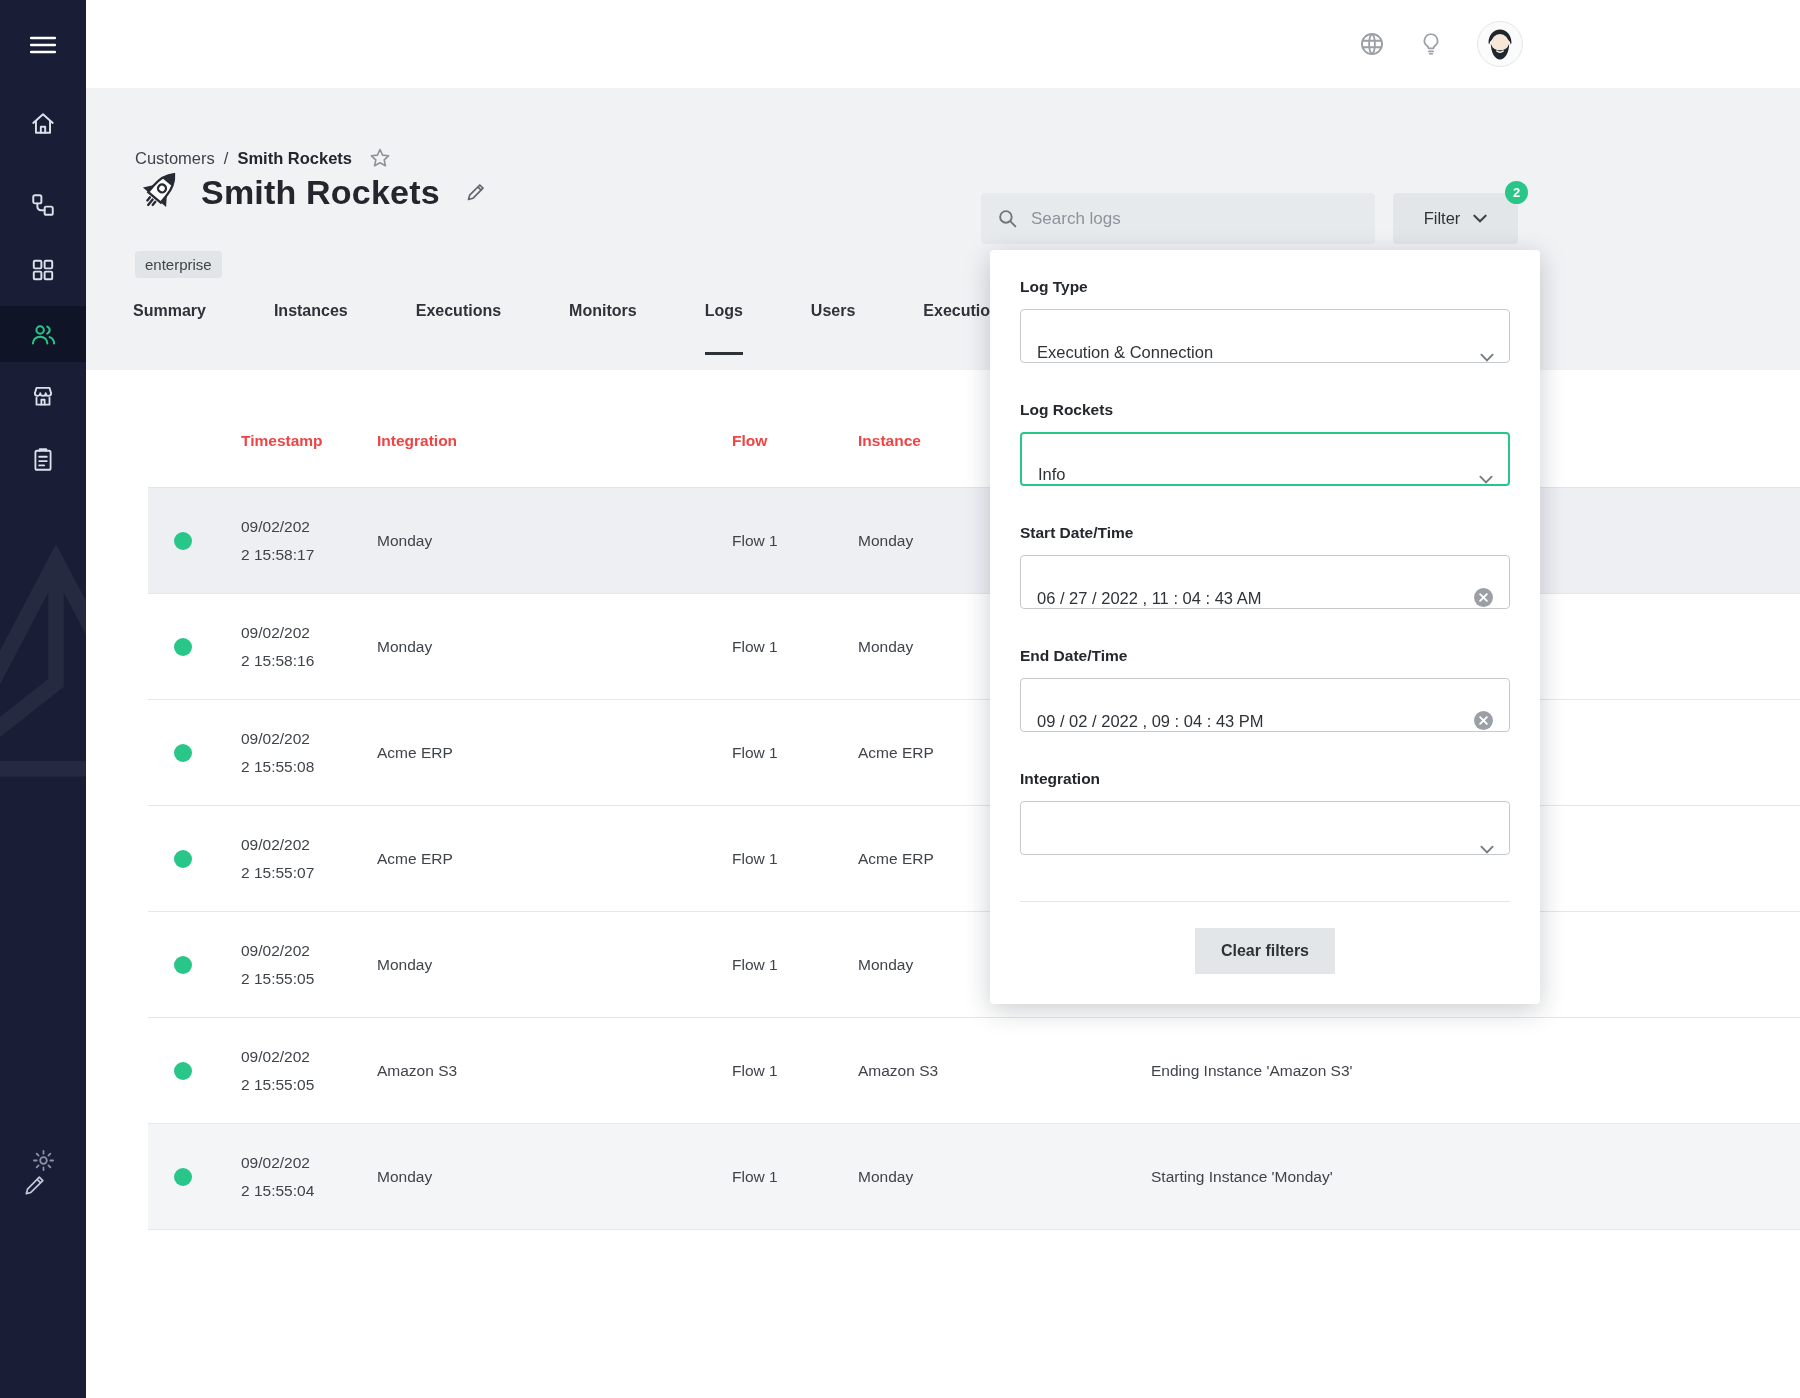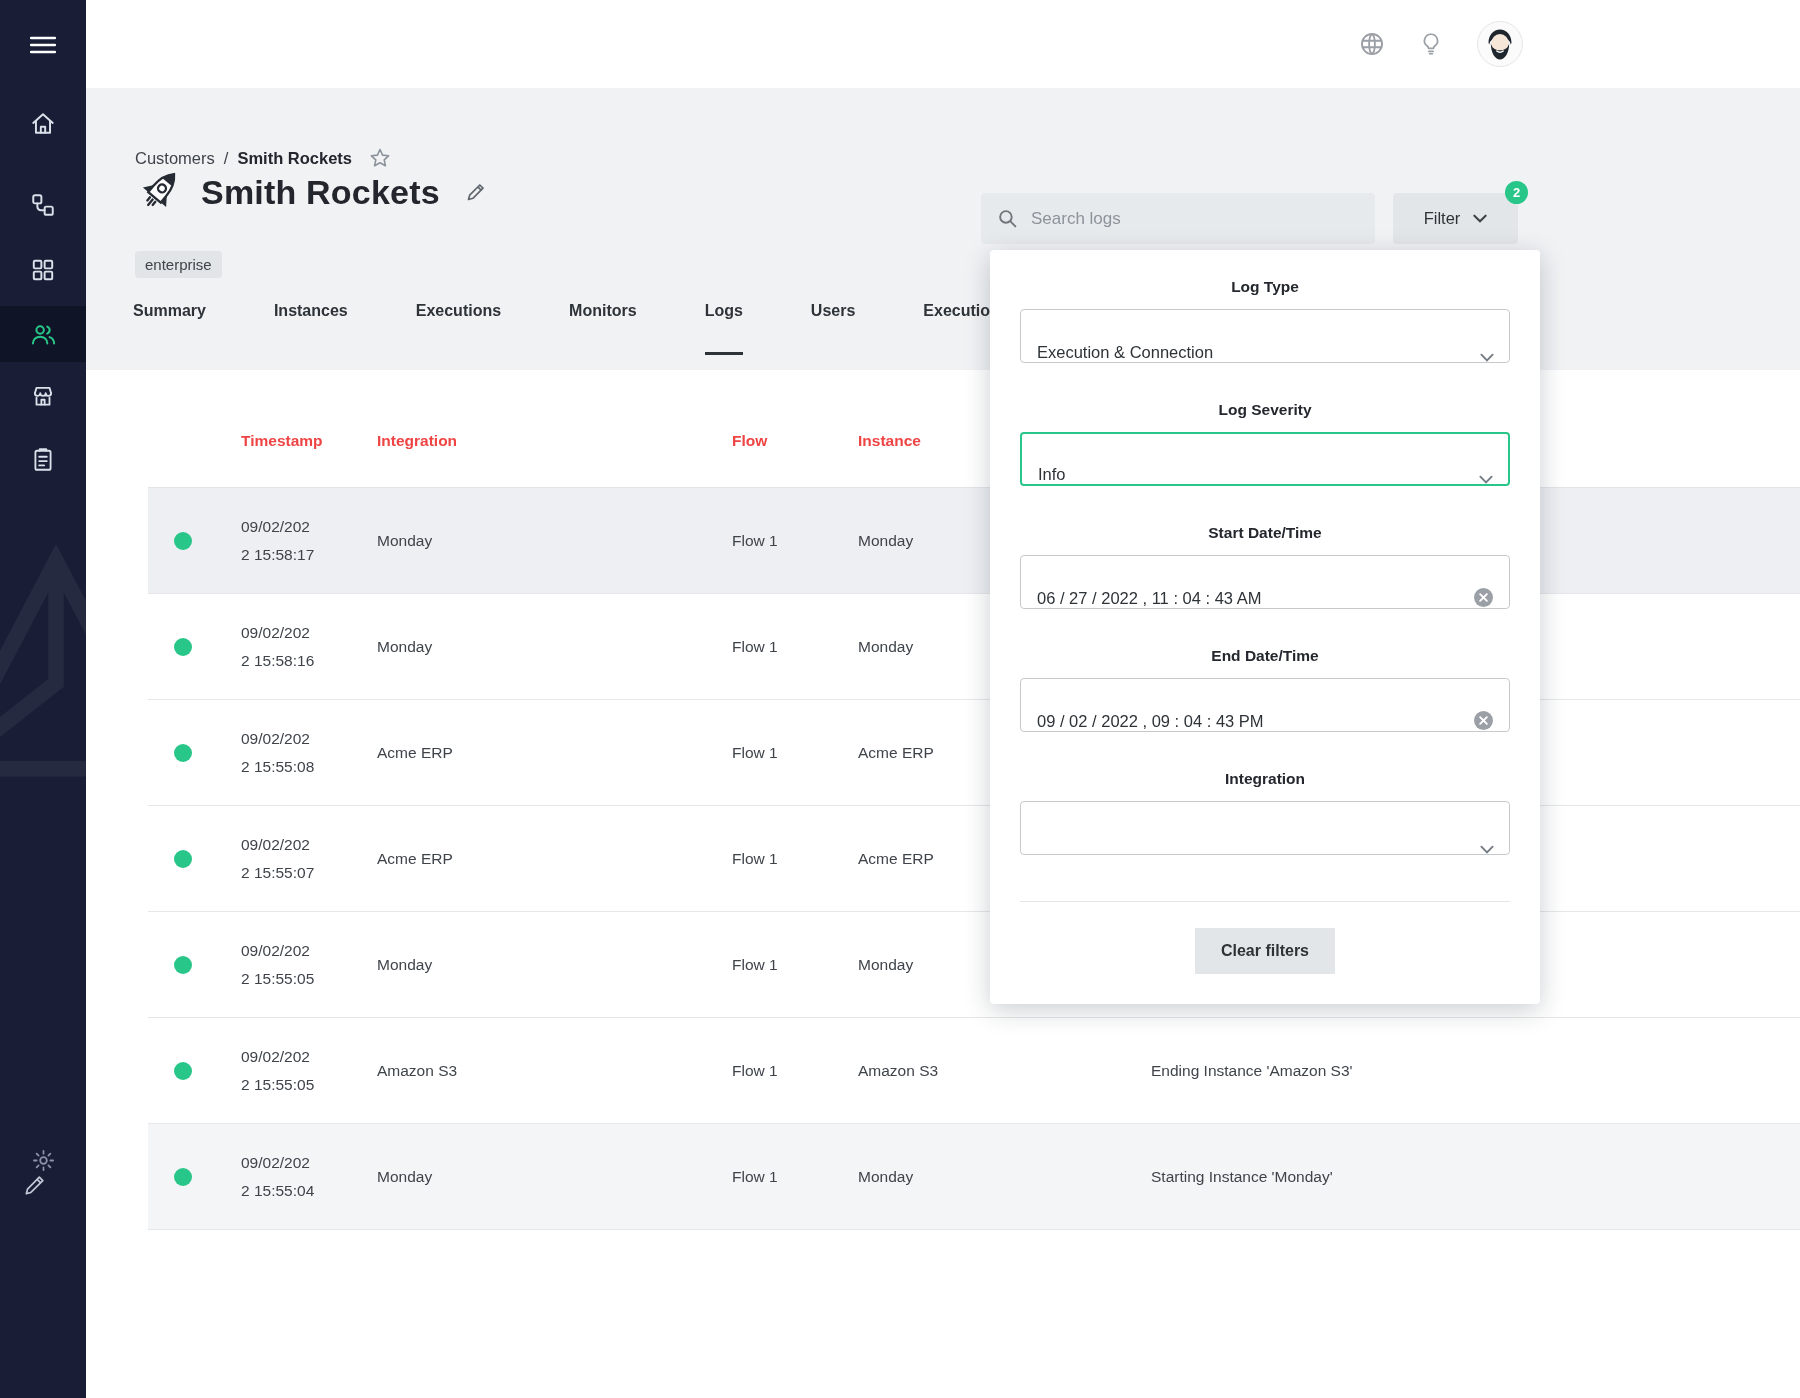--- a/index.html
+++ b/index.html
@@ -88,21 +88,21 @@
   }
 
   
   .filter-panel {
     position: absolute; left: 990px; top: 250px; width: 550px; z-index: 40;
     background: #ffffff; border-radius: 4px; padding: 28px 30px 30px;
     box-shadow: 0 6px 26px rgba(25, 30, 45, .22);
   }
   .field-group { margin-top: 38px; }
   .field-group:first-child { margin-top: 0; }
-  .field-label { font-size: 15.5px; font-weight: bold; color: #24282e; margin-bottom: 13px; text-align: center; }
+  .field-label { font-size: 15.5px; font-weight: bold; color: #24282e; margin-bottom: 13px; }
   .select, .datefield {
     position: relative; height: 54px; border: 1px solid #c6cacd; border-radius: 4px;
     display: flex; align-items: flex-end; padding: 0 44px 0 16px;
     font-size: 16.5px; color: #2e3338; background: #ffffff; cursor: pointer;
   }
   .select.green { border: 2px solid #29c689; }
   .select .chev, .datefield .clear { position: absolute; right: 15px; display: flex; cursor: pointer; }
   .panel-divider { margin-top: 46px; border-top: 1px solid #e4e6e9; }
   .clear-btn {
     display: block; margin: 26px auto 0; height: 46px; padding: 0 26px;
@@ -316,21 +316,21 @@
         <span>Execution &amp; Connection</span>
         <span class="chev">
           <svg width="14" height="9" viewBox="0 0 12 8" fill="none" stroke="#757b82" stroke-width="1.7" stroke-linecap="round">
               <path d="M1 1.5 L6 6.5 L11 1.5"></path>
             </svg>
         </span>
       </div>
     </div>
 
     <div class="field-group">
-      <div class="field-label">Log Severity</div>
+      <div class="field-label">Log Rockets</div>
       <div class="select green">
         <span>Info</span>
         <span class="chev">
           <svg width="14" height="9" viewBox="0 0 12 8" fill="none" stroke="#757b82" stroke-width="1.7" stroke-linecap="round">
               <path d="M1 1.5 L6 6.5 L11 1.5"></path>
             </svg>
         </span>
       </div>
     </div>
 

